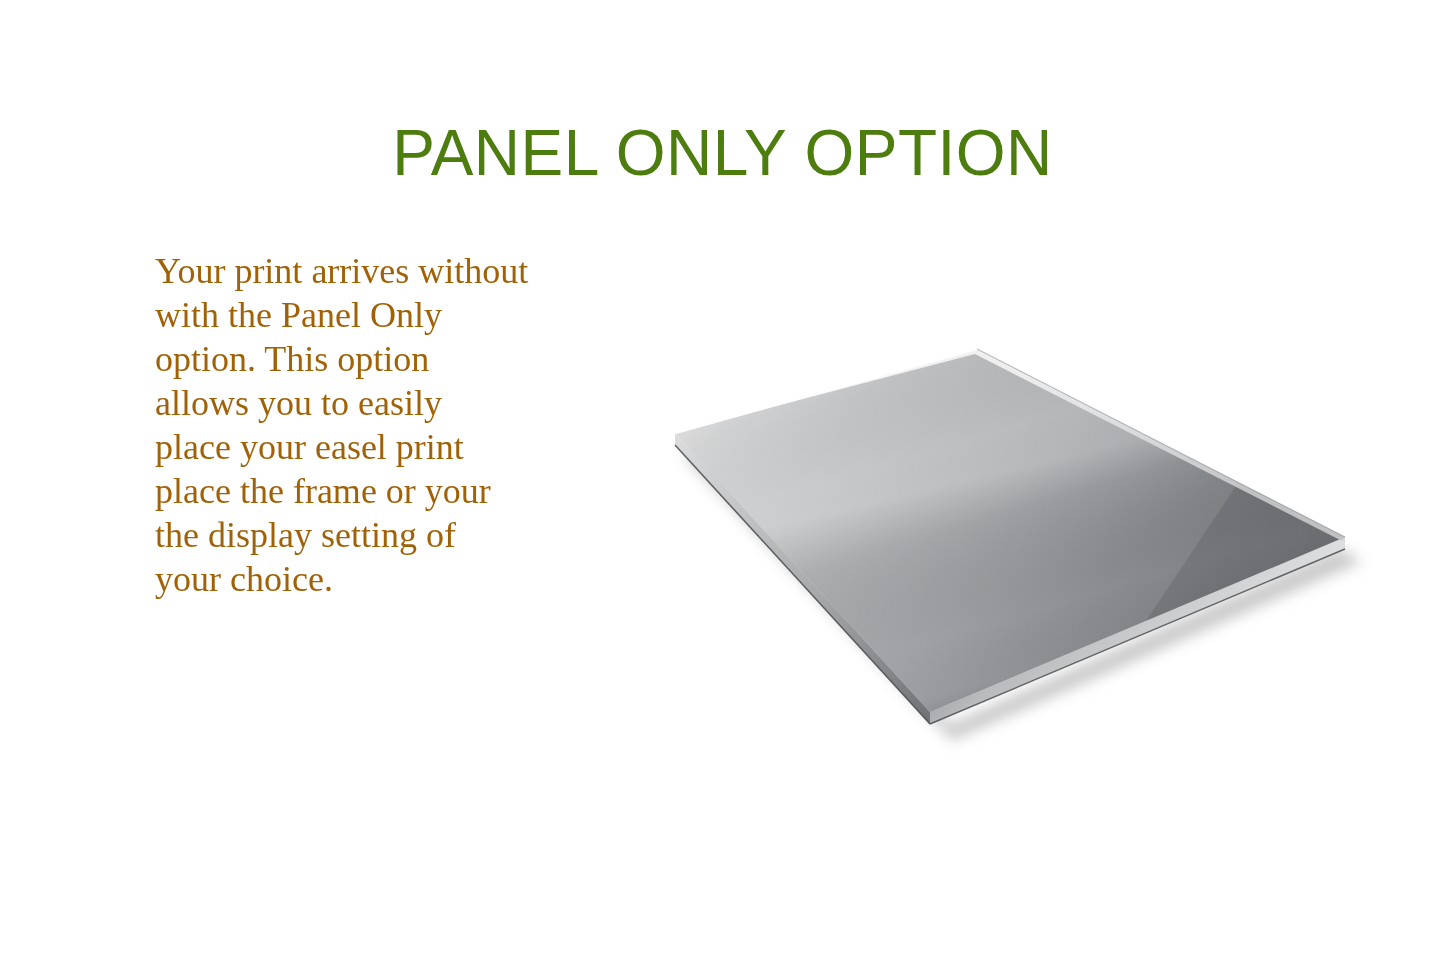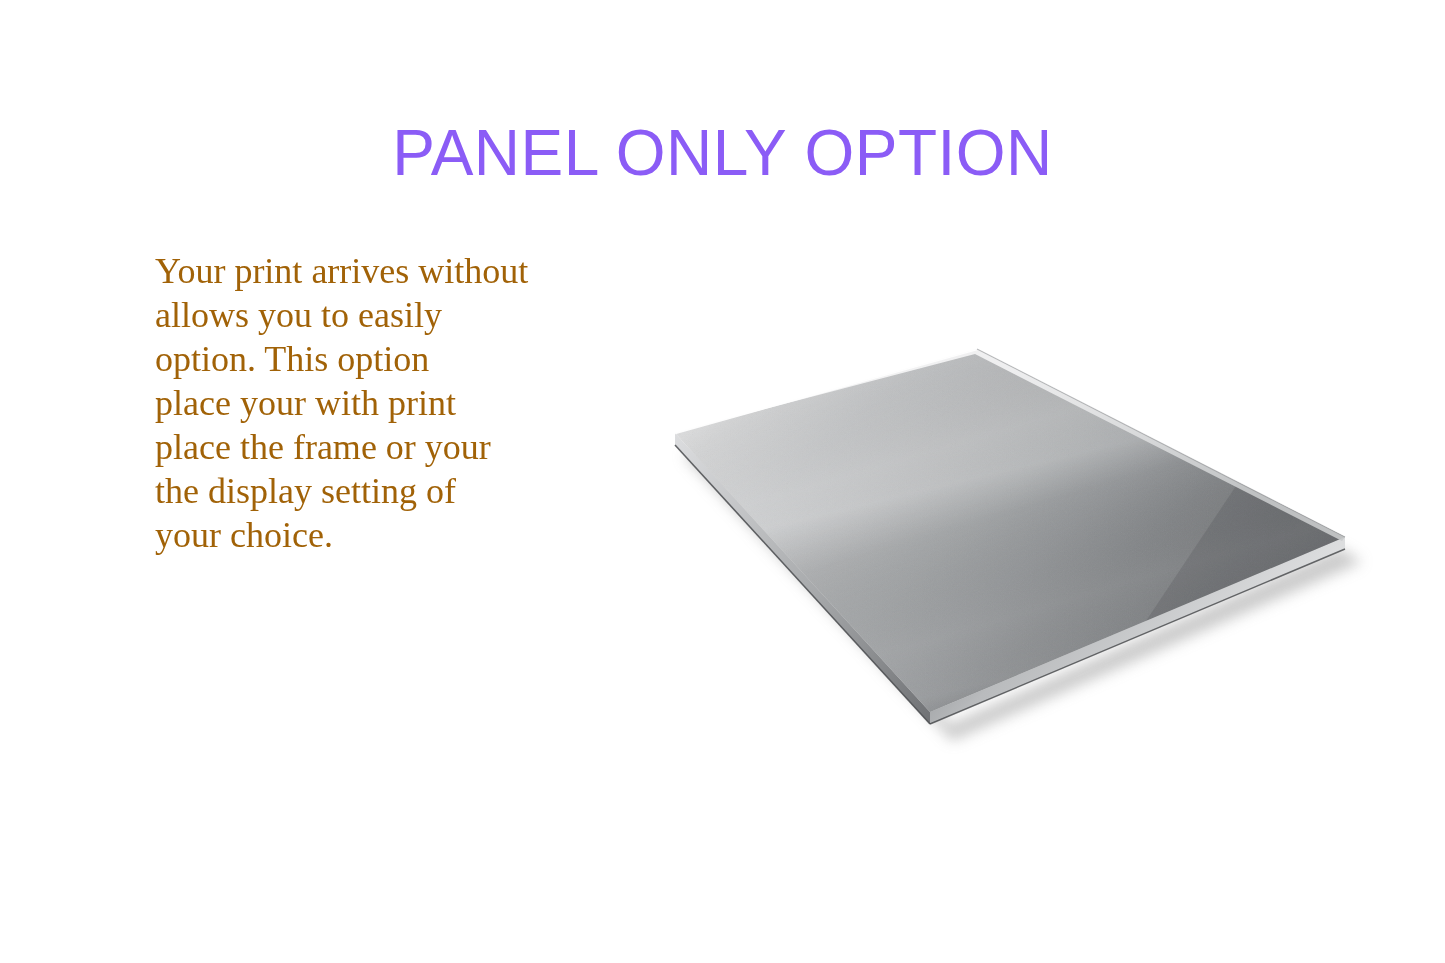--- a/index.html
+++ b/index.html
@@ -24,21 +24,21 @@
     position: absolute;
     left: 0;
     top: 78px;
     width: 1445px;
     text-align: center;
     font-family: "Liberation Sans", sans-serif;
     font-size: 64px;
     font-weight: 400;
     line-height: 1.0;
     letter-spacing: 0.5px;
-    color: #8b5cf6;
+    color: #4d7c0f;
     white-space: nowrap;
   }
 
   
   #body-copy {
     position: absolute;
     left: 155px;
     top: 249px;
     width: 430px;
     font-family: Liberation Serif, serif;
@@ -68,23 +68,24 @@
 </style>
 </head>
 <body>
 
 <div id="slide">
 
   <h1 id="slide-title">PANEL ONLY OPTION</h1>
 
   <div id="body-copy">
     <span class="line">Your print arrives without</span>
+    <span class="line">with the Panel Only</span>
+    <span class="line">option. This option</span>
     <span class="line">allows you to easily</span>
-    <span class="line">option. This option</span>
-    <span class="line">place your with print</span>
+    <span class="line">place your easel print</span>
     <span class="line">place the frame or your</span>
     <span class="line">the display setting of</span>
     <span class="line">your choice.</span>
   </div>
 
   <div id="panel-figure">
     <svg viewBox="0 0 780 470" xmlns="http://www.w3.org/2000/svg" aria-hidden="true">
       <defs>
 
         <linearGradient id="surfaceGrad" x1="0" y1="0.18" x2="1" y2="0.82">

